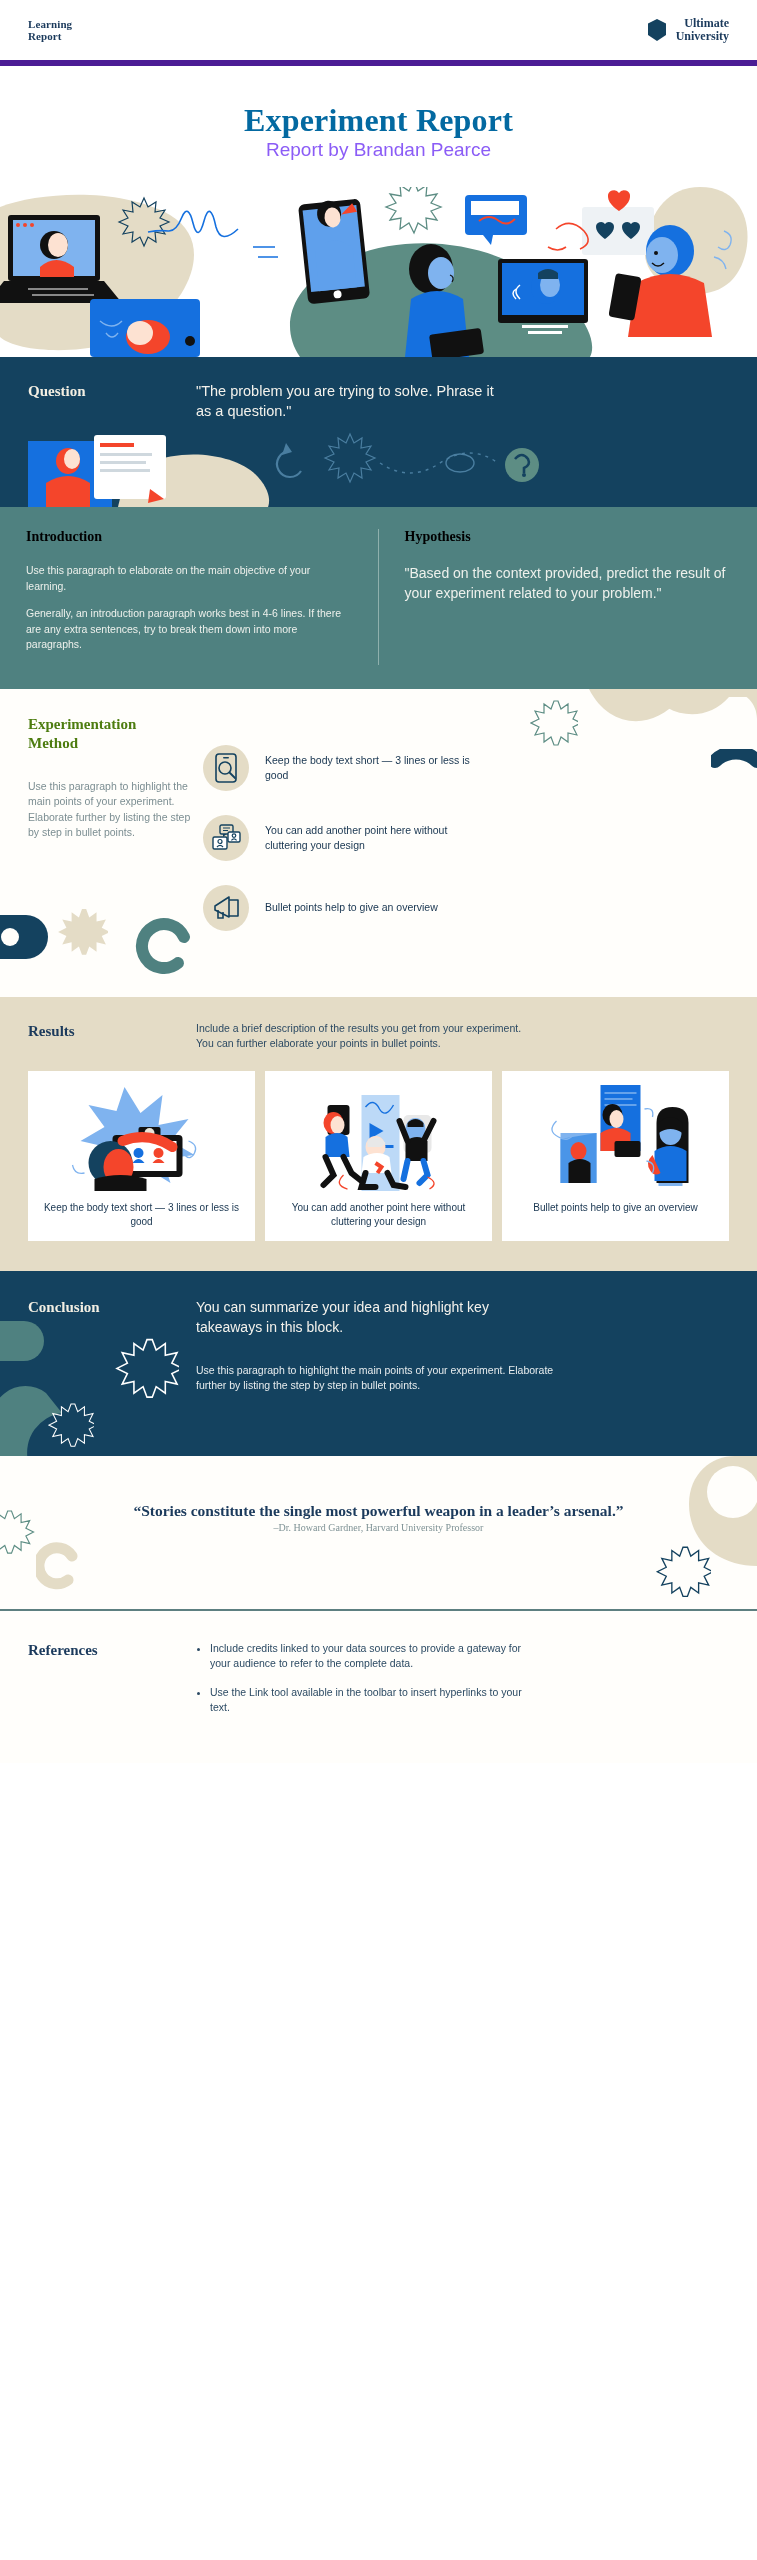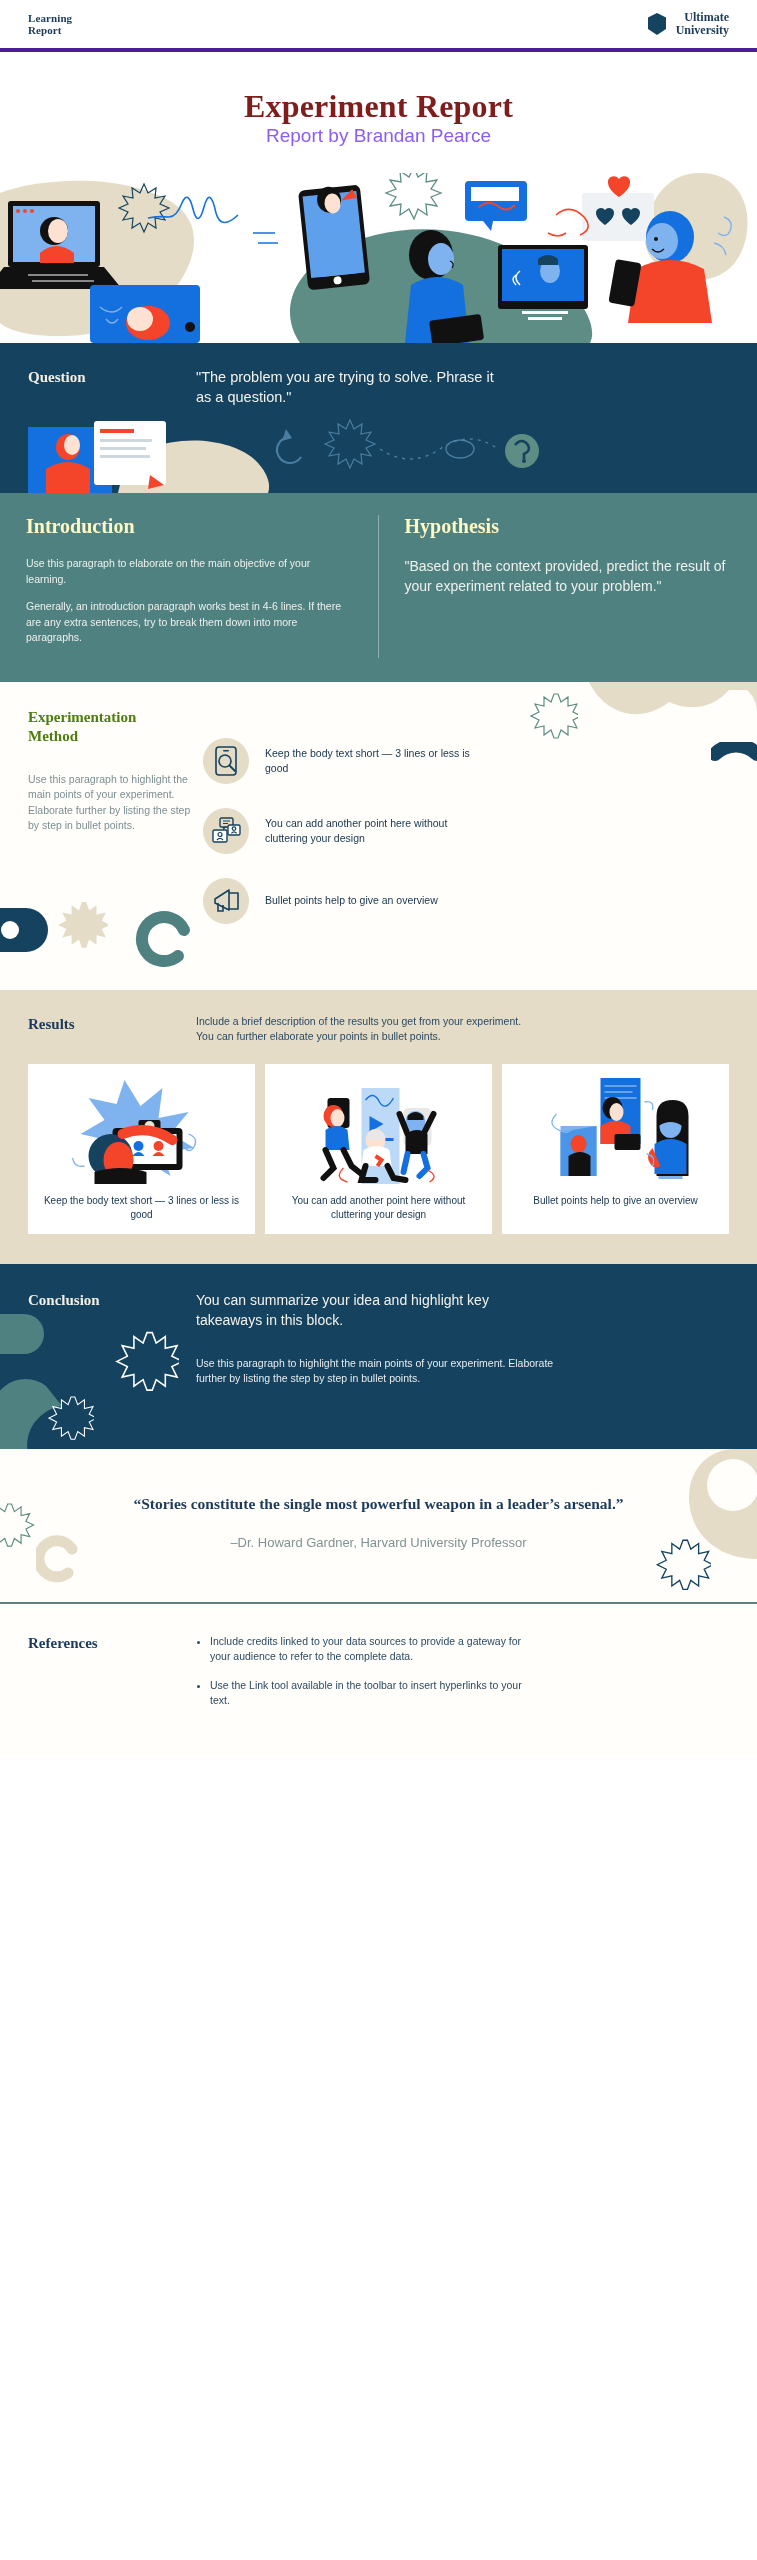--- a/index.html
+++ b/index.html
@@ -7,26 +7,26 @@
   body {
     width: 757px;
     font-family: "Liberation Sans", sans-serif;
     color: #1b3a5c;
     overflow-x: hidden;
   }
   .page { width: 757px; position: relative; background: #fffefb; }
 
   
   .topbar {
-    height: 52px;
+    height: 66px;
     display: flex;
     align-items: center;
     justify-content: space-between;
     padding: 0 28px;
-    border-bottom: 4px solid #4c1d95;
+    border-bottom: 6px solid #4c1d95;
     background: #ffffff;
   }
   .brand-left {
     font-family: "Liberation Serif", serif;
     font-weight: bold;
     font-size: 11px;
     line-height: 12.5px;
     color: #1b3a5c;
     letter-spacing: .1px;
   }
@@ -40,21 +40,21 @@
     color: #1b3a5c;
     text-align: right;
   }
 
   
   .title-block { padding: 36px 0 26px; text-align: center; background: #ffffff; position: relative; z-index: 2;}
   .doc-title {
     font-family: "Liberation Serif", serif;
     font-weight: bold;
     font-size: 32px;
-    color: #7f1d1d;
+    color: #0369a1;
     letter-spacing: .2px;
   }
   .doc-subtitle {
     font-size: 19px;
     color: #8b5cf6;
   }
 
   
   .hero { position: relative; width: 757px; height: 170px; overflow: hidden; background:#ffffff; }
   .hero svg { position: absolute; top: 0; left: 0; }
@@ -92,22 +92,22 @@
     display: flex;
     color: #f1efe6;
     padding: 22px 0 24px;
     position: relative;
   }
   .teal-col { padding: 0 26px; flex: 1 1 50%; }
   .teal-col.left { border-right: 1px solid #8fb0ad; }
   .teal-h {
     font-family: "Liberation Serif", serif;
     font-weight: bold;
-    font-size: 20px;
-    color: #fef9c3;
+    font-size: 14px;
+    color: #000000;
     margin-bottom: 18px;
   }
   .teal-p {
     font-size: 10.5px;
     line-height: 15.5px;
     color: #eef1ec;
     margin-bottom: 12px;
   }
   .teal-p.big { font-size: 14px; line-height: 20px; }
 
@@ -206,24 +206,23 @@
   }
   .quote-text {
     font-family: "Liberation Serif", serif;
     font-weight: bold;
     font-size: 15.5px;
     line-height: 22px;
     color: #1b3a5c;
     position: relative; z-index: 3;
   }
   .quote-attr {
-    margin-top: 20px;
-    font-size: 13px;
+    font-size: 10px;
     color: #7f9295;
-    position: relative; z-index: 3;
+    position: relative; z-index: 3; font-family: Liberation Serif, serif;
   }
 
   
   .band-refs { background: #fffefb; padding: 30px 28px 34px; display: flex; }
   .refs-label {
     font-family: "Liberation Serif", serif;
     font-weight: bold;
     font-size: 15px;
     color: #1b3a5c;
     width: 168px; flex: 0 0 168px;

